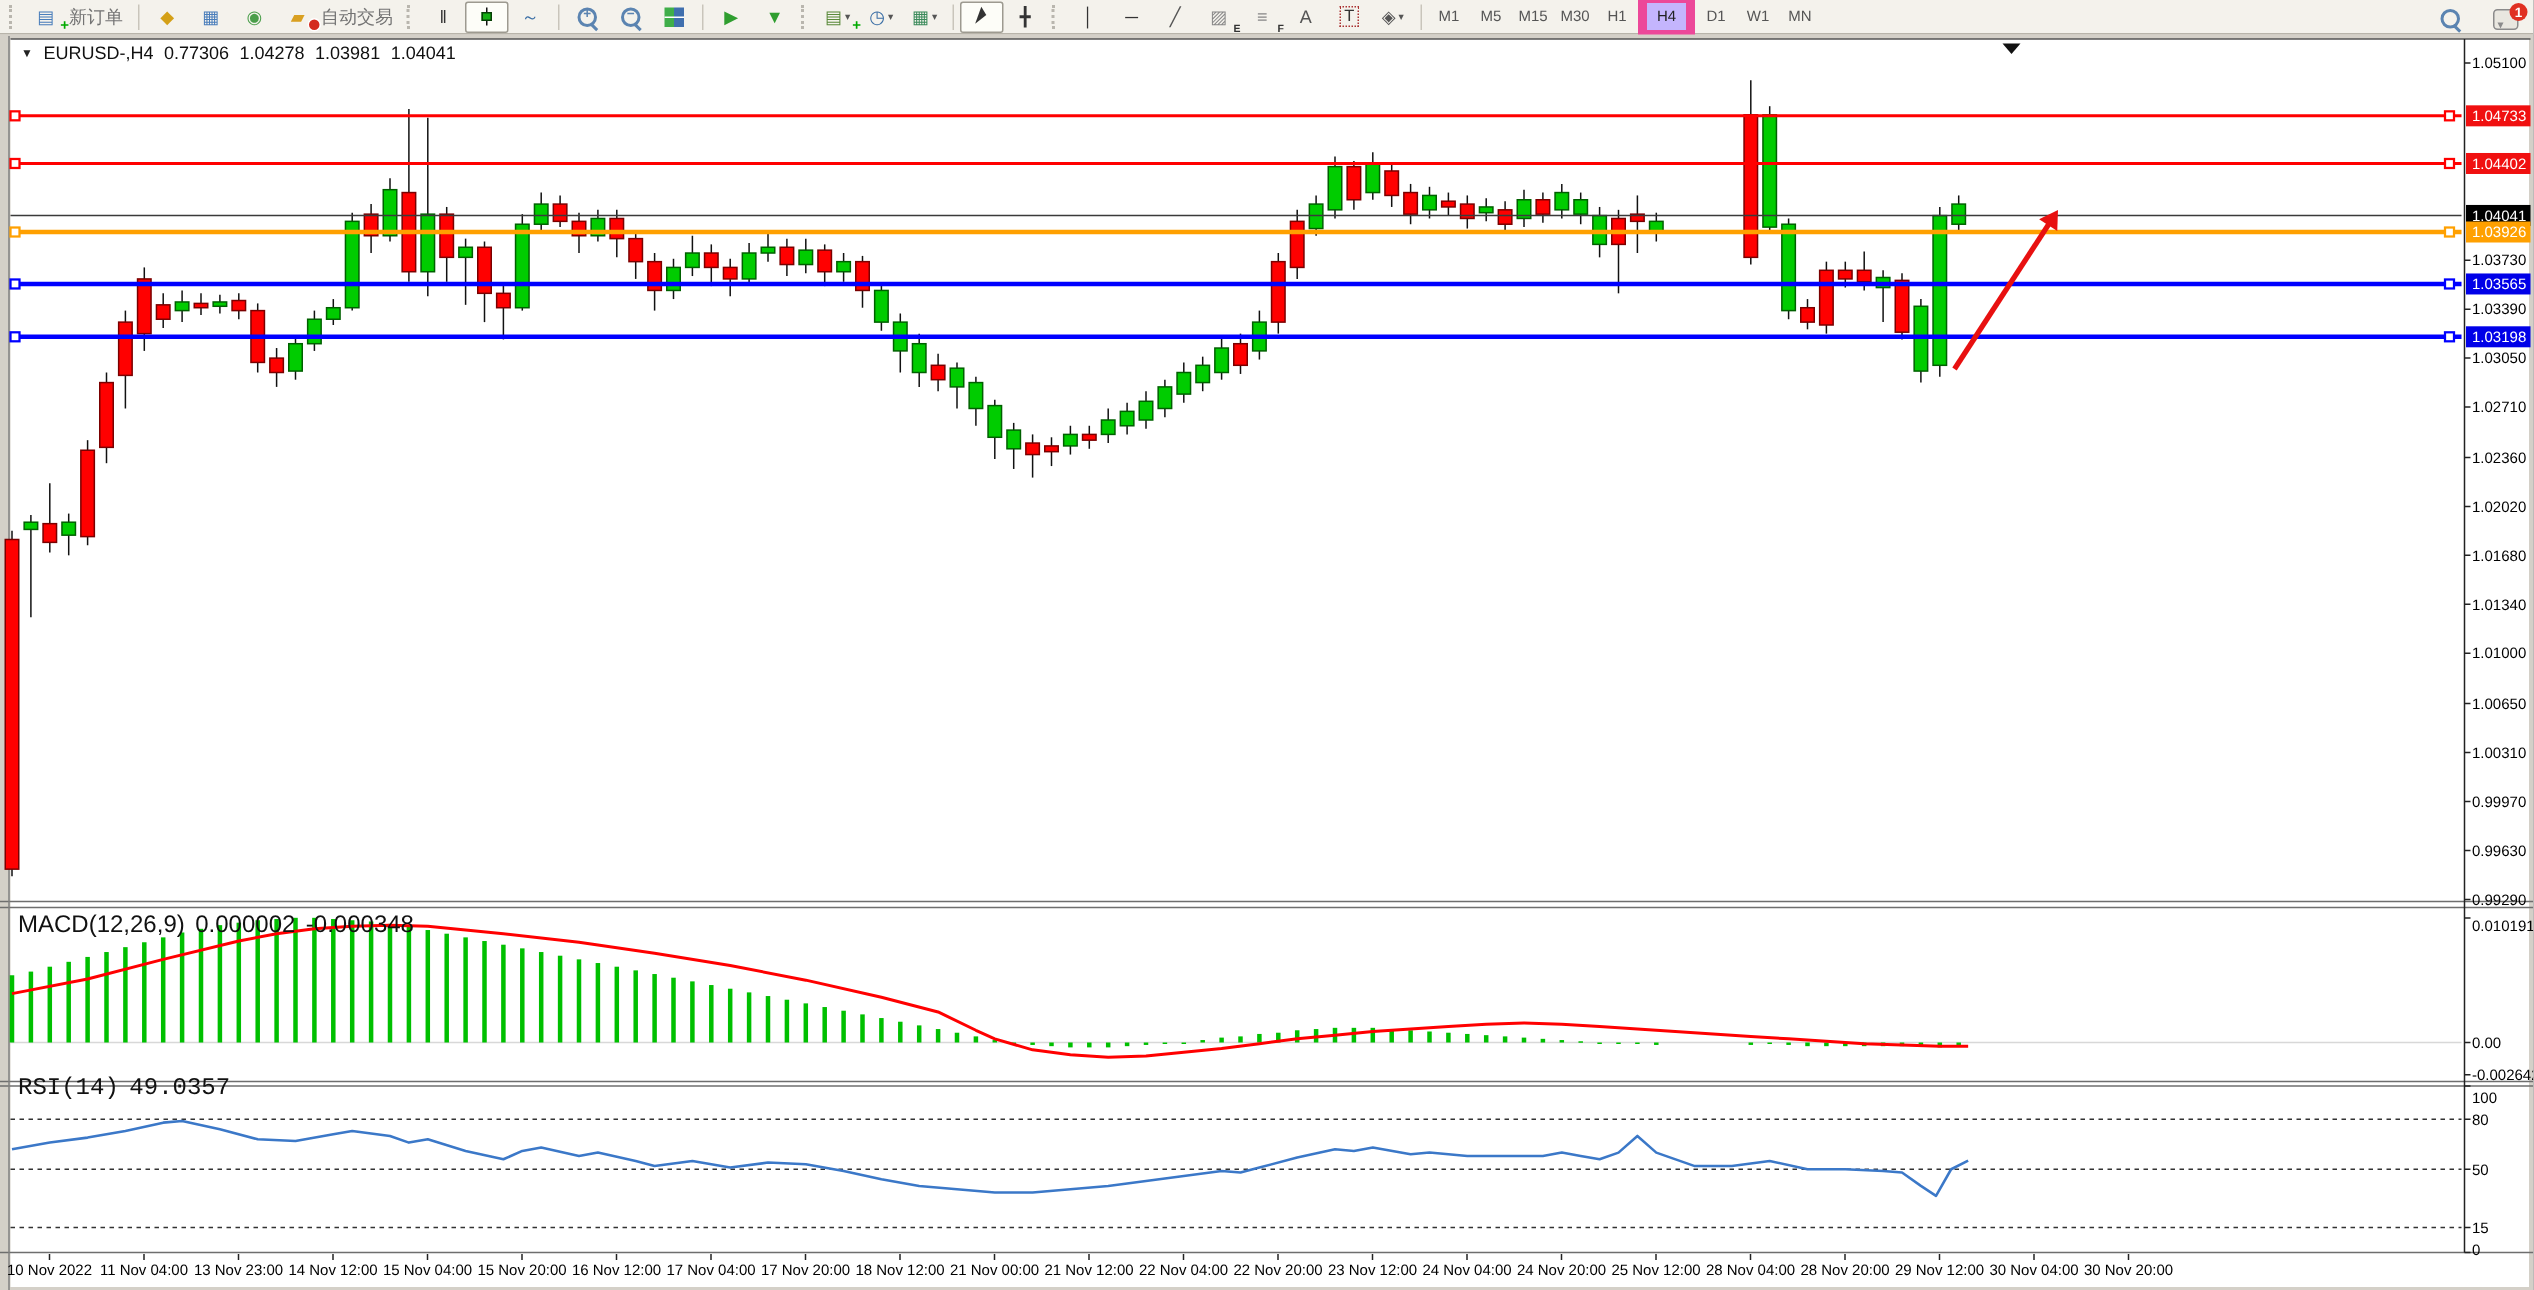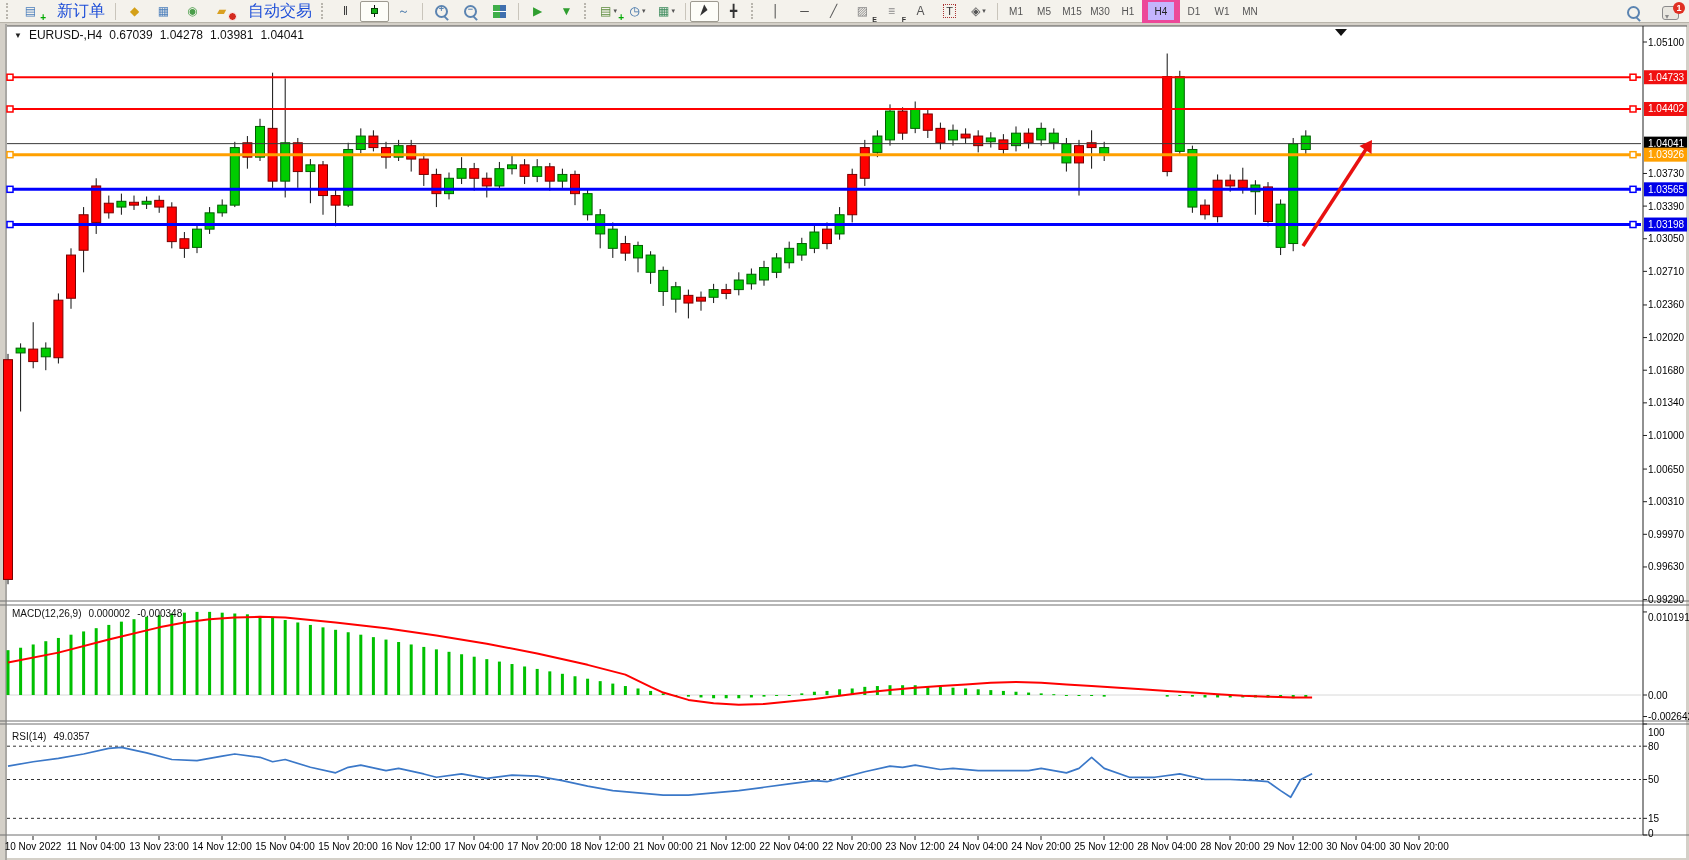--- a/index.html
+++ b/index.html
@@ -8,21 +8,21 @@
   
   #toolbar{position:absolute;left:0;top:0;width:1689px;height:23px;background:#f4f2ec;
            border-bottom:1px solid #b8b4aa;display:flex;align-items:center;padding-left:3px;box-sizing:border-box;}
   .grip{width:5px;height:16px;margin:0 3px;border-left:2px dotted #b9b6ae;flex:0 0 auto;}
   .sep{width:1px;height:17px;background:#c9c5bb;margin:0 4px;flex:0 0 auto;}
   .tbtn{height:19px;min-width:23px;display:flex;align-items:center;justify-content:center;
         font-size:12px;color:#444;padding:0 2px;border:1px solid transparent;border-radius:2px;
         position:relative;flex:0 0 auto;cursor:default;}
   .tbtn.active{background:#fdfdf8;border:1px solid #9d9a90;}
   .tbtn .dd{font-size:7px;color:#555;margin-left:2px;}
-  .tlabel{font-size:16px;color:#1d4ed8;margin:0 6px 0 12px;flex:0 0 auto;}
+  .tlabel{font-size:12px;color:#737373;margin:0 6px 0 1px;flex:0 0 auto;}
   .tf{font-size:10px;font-weight:normal;color:#555;min-width:26px;height:18px;display:flex;
       align-items:center;justify-content:center;border:1px solid transparent;flex:0 0 auto;}
   .tf.active{background:#c4b5fd;border:6px solid #ec4899;color:#222;}
   #tb-right{position:absolute;right:10px;top:2px;display:flex;align-items:center;gap:14px;}
   
   .mag{width:9px;height:9px;border:2px solid #5b84b1;border-radius:50%;position:relative;display:inline-block;}
   .mag:after{content:"";position:absolute;width:2px;height:6px;background:#5b84b1;left:8px;top:8px;transform:rotate(-45deg);}
   .mag .pm{position:absolute;left:0;top:-3px;width:9px;text-align:center;font-size:9px;font-weight:bold;color:#5b84b1;}
   .icon-candle{width:7px;height:12px;position:relative;display:inline-block;}
   .icon-candle:before{content:"";position:absolute;left:3px;top:0;width:1px;height:12px;background:#111;}
@@ -39,21 +39,21 @@
   .gplus{position:absolute;right:-2px;bottom:-1px;color:#0a0;font-size:10px;font-weight:bold;line-height:8px;}
   .rdot{position:absolute;right:-2px;bottom:0;width:7px;height:7px;border-radius:50%;background:#d42a1e;border:1px solid #fff;}
   .subch{position:absolute;right:-1px;bottom:-2px;font-size:7px;color:#333;font-weight:bold;}
   .boxT{border:1px dotted #a33;padding:0 2px;color:#333;font-size:11px;}
   
   #chartwin{position:absolute;left:7px;top:24px;width:1680px;height:834px;background:#ffffff;
             border-left:1px solid #808080;border-top:1px solid #808080;box-sizing:border-box;}
   #plot-svg{position:absolute;left:0;top:0;z-index:4;}
   #chart-title{position:absolute;left:14px;top:28px;z-index:6;font-size:12px;color:#111;display:flex;gap:7px;align-items:center;}
   #chart-title .tri{font-size:8px;color:#222;}
-  .pane-label{position:absolute;z-index:6;font-size:10px;color:#111;display:flex;gap:7px;}
+  .pane-label{position:absolute;z-index:6;font-size:16px;color:#111;display:flex;gap:7px;}
   svg text{font-family:"Liberation Sans",sans-serif;}
 </style>
 </head>
 <body>
 
 <div id="app">
   <div id="toolbar">
       <div class="grip"></div>
       <div class="tbtn">
         <span style="color: rgb(74, 126, 187);">▤</span>
@@ -171,31 +171,31 @@
         </div>
         <div class="bubble">
           <div class="badge">1</div>
         </div>
       </div>
     </div>
   <div id="chartwin"></div>
   <div id="chart-title">
     <span class="tri">▼</span>
     <span>EURUSD-,H4</span>
-    <span>0.67039</span>
+    <span>0.77306</span>
     <span>1.04278</span>
     <span>1.03981</span>
     <span>1.04041</span>
   </div>
   <div class="pane-label" style="left:12px;top:608px;">
     <span>MACD(12,26,9)</span>
     <span>0.000002</span>
     <span>-0.000348</span>
   </div>
-  <div class="pane-label" style="left:12px;top:731px;">
+  <div class="pane-label" style="left:12px;top:716px;font-family:Liberation Mono, monospace;">
     <span>RSI(14)</span>
     <span>49.0357</span>
   </div>
   <svg id="plot-svg" width="1689" height="860">
       <rect x="0" y="23" width="1689" height="837" fill="#d4d0c8"></rect>
       <rect x="7" y="26" width="1679" height="832" fill="#ffffff"></rect>
       <line x1="7" y1="26" x2="1687" y2="26" stroke="#555" stroke-width="1"></line>
       <line x1="0" y1="601" x2="1689" y2="601" stroke="#6e6e6e"></line>
       <line x1="0" y1="605" x2="1689" y2="605" stroke="#6e6e6e"></line>
       <line x1="0" y1="721" x2="1689" y2="721" stroke="#6e6e6e"></line>

